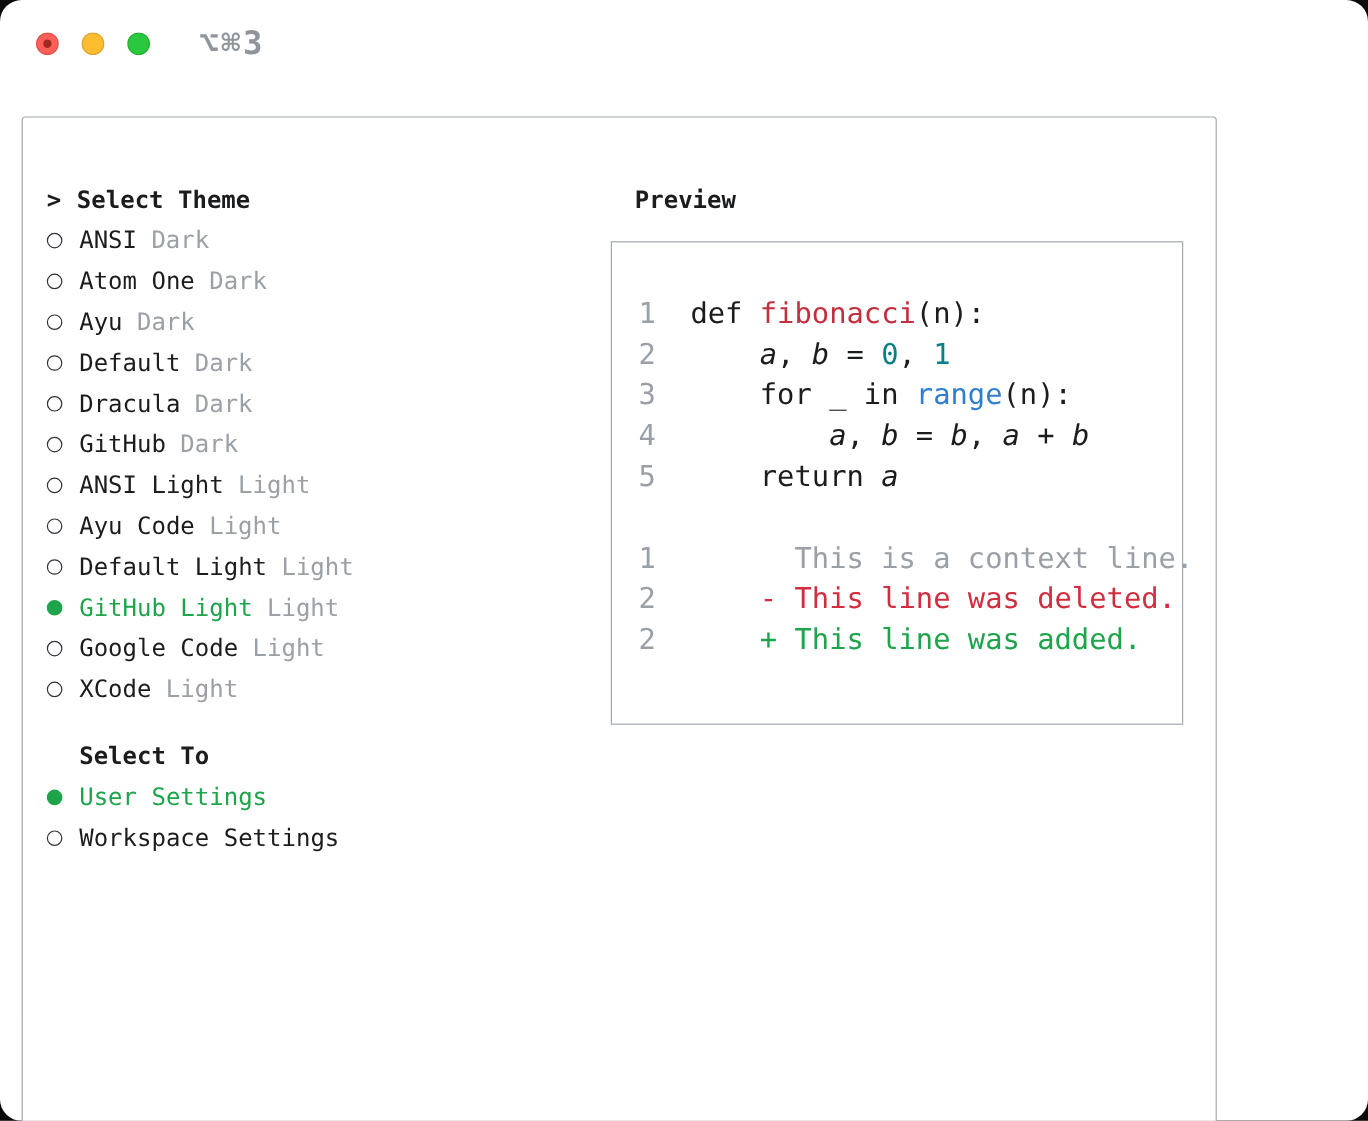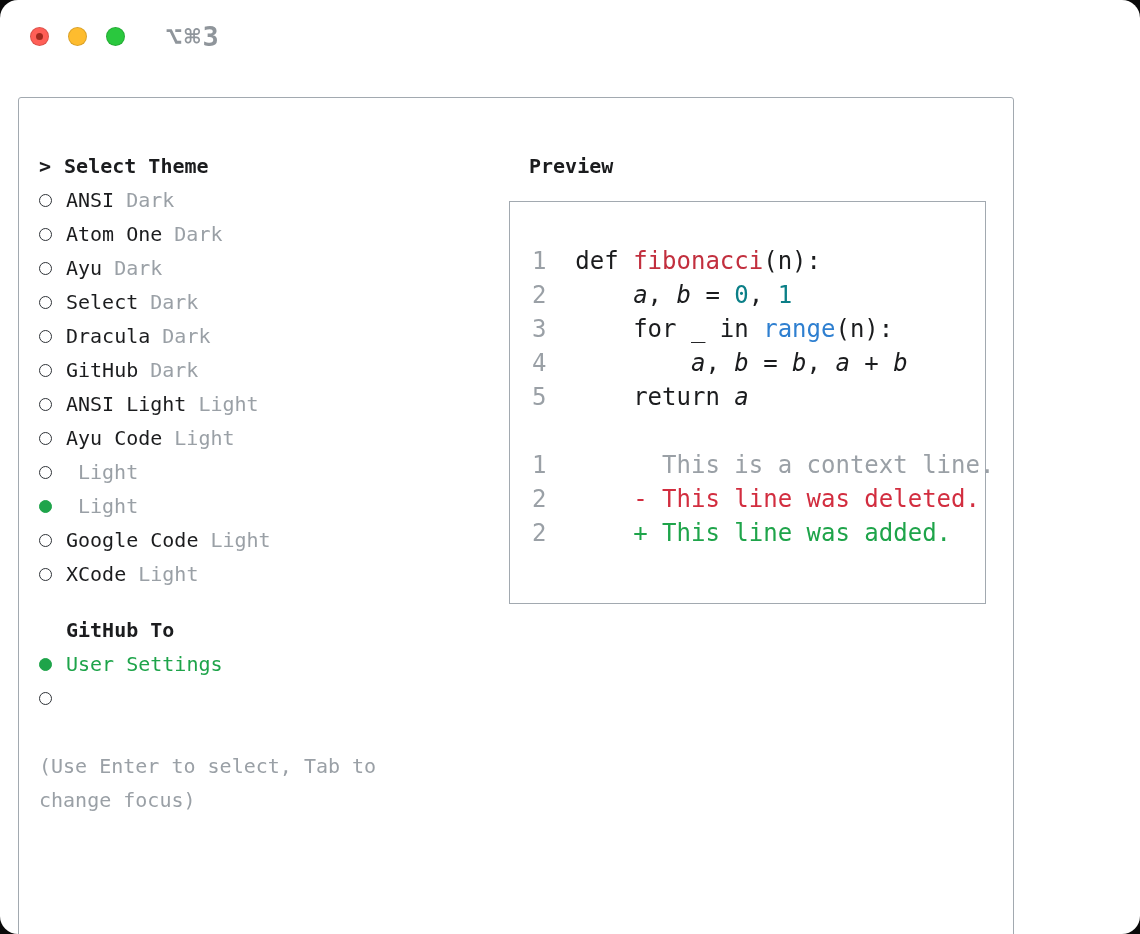--- a/index.html
+++ b/index.html
@@ -85,21 +85,21 @@
             <span class="name">Atom One</span>
             <span class="variant">Dark</span>
           </div>
           <div class="row">
             <span class="radio"></span>
             <span class="name">Ayu</span>
             <span class="variant">Dark</span>
           </div>
           <div class="row">
             <span class="radio"></span>
-            <span class="name">Select</span>
+            <span class="name">Default</span>
             <span class="variant">Dark</span>
           </div>
           <div class="row">
             <span class="radio"></span>
             <span class="name">Dracula</span>
             <span class="variant">Dark</span>
           </div>
           <div class="row">
             <span class="radio"></span>
             <span class="name">GitHub</span>
@@ -110,48 +110,50 @@
             <span class="name">ANSI Light</span>
             <span class="variant">Light</span>
           </div>
           <div class="row">
             <span class="radio"></span>
             <span class="name">Ayu Code</span>
             <span class="variant">Light</span>
           </div>
           <div class="row">
             <span class="radio"></span>
+            <span class="name">Default Light</span>
             <span class="variant">Light</span>
           </div>
           <div class="row selected">
             <span class="radio on"></span>
+            <span class="name">GitHub Light</span>
             <span class="variant">Light</span>
           </div>
           <div class="row">
             <span class="radio"></span>
             <span class="name">Google Code</span>
             <span class="variant">Light</span>
           </div>
           <div class="row">
             <span class="radio"></span>
             <span class="name">XCode</span>
             <span class="variant">Light</span>
           </div>
         </div>
-      <div class="apply-title">GitHub To</div>
+      <div class="apply-title">Select To</div>
       <div id="apply-list">
           <div class="row selected">
             <span class="radio on"></span>
             <span class="name">User Settings</span>
           </div>
           <div class="row">
             <span class="radio"></span>
+            <span class="name">Workspace Settings</span>
           </div>
         </div>
-      <div class="hint">(Use Enter to select, Tab to change focus)</div>
     </div>
 
     <div class="preview-title">Preview</div>
     <div class="preview-box">
       <div class="code" id="code-block"><div class="cl"><span class="ln">1</span><span class="tok-plain">def </span><span class="tok-func">fibonacci</span><span class="tok-plain">(n):</span></div><div class="cl"><span class="ln">2</span><span class="tok-plain">    </span><span class="tok-var">a</span><span class="tok-plain">, </span><span class="tok-var">b</span><span class="tok-plain"> = </span><span class="tok-number">0</span><span class="tok-plain">, </span><span class="tok-number">1</span></div><div class="cl"><span class="ln">3</span><span class="tok-plain">    for _ in </span><span class="tok-builtin">range</span><span class="tok-plain">(n):</span></div><div class="cl"><span class="ln">4</span><span class="tok-plain">        </span><span class="tok-var">a</span><span class="tok-plain">, </span><span class="tok-var">b</span><span class="tok-plain"> = </span><span class="tok-var">b</span><span class="tok-plain">, </span><span class="tok-var">a</span><span class="tok-plain"> + </span><span class="tok-var">b</span></div><div class="cl"><span class="ln">5</span><span class="tok-plain">    return </span><span class="tok-var">a</span></div><div class="cl">&nbsp;</div><div class="cl"><span class="ln">1</span><span class="tok-context">      This is a context line.</span></div><div class="cl"><span class="ln">2</span><span class="tok-deleted">    - This line was deleted.</span></div><div class="cl"><span class="ln">2</span><span class="tok-added">    + This line was added.</span></div></div>
     </div>
 
   </div>
 </div>
 

